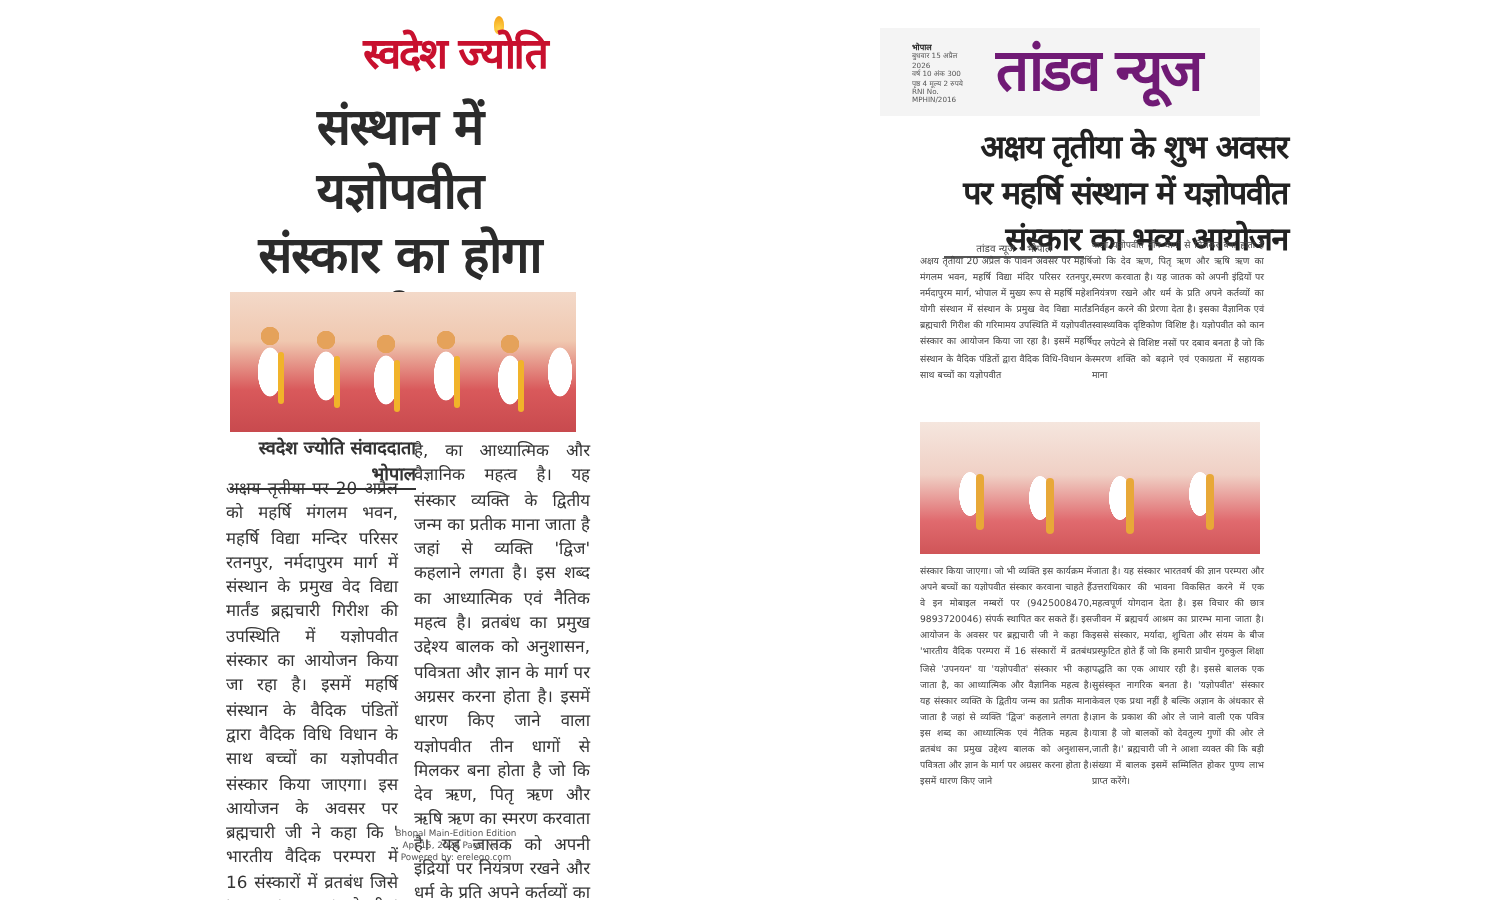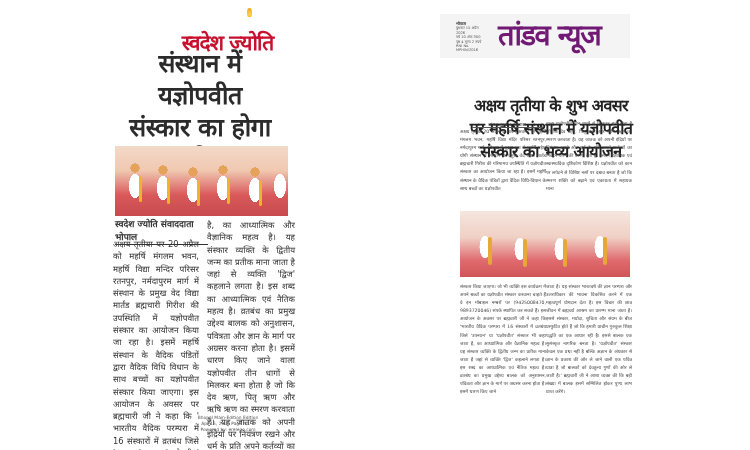--- a/index.html
+++ b/index.html
@@ -5,21 +5,21 @@
   html, body { margin:0; padding:0; }
   body {
     width:750px; height:450px; background:#ffffff; position:relative; overflow:hidden;
     font-family: "DejaVu Sans", sans-serif; color:#222;
   }
   .clip { position:absolute; background:#fff; }
   
   #left { left:108px; top:10px; width:188px; height:438px; }
   .sj-logo {
     position:absolute; left:175px; top:12px; width:105px; text-align:center;
-    color:#c8102e; font-family:"DejaVu Serif", serif; font-weight:bold; font-size:21px; letter-spacing:-1px;margin-top:16px;
+    color:#c8102e; font-family:"DejaVu Serif", serif; font-weight:bold; font-size:21px; letter-spacing:-1px;
   }
   .sj-flame {
     position:absolute; left:247px; top:8px; width:5px; height:9px; border-radius:50% 50% 40% 40%;
     background:radial-gradient(circle at 50% 70%, #ffd54a, #f39c12);
   }
   .sj-headline {
     position:absolute; left:113px; top:48px; width:174px; text-align:center;
     font-weight:bold; font-size:25px; line-height:32px; color:#2b2b2b; letter-spacing:-0.5px;
   }
   .sj-photo {
@@ -34,42 +34,42 @@
       radial-gradient(circle 5px at 20px 22px, #e5a25a 90%, transparent 95%),
       radial-gradient(circle 5px at 48px 24px, #e5a25a 90%, transparent 95%),
       radial-gradient(circle 5px at 78px 26px, #e5a25a 90%, transparent 95%),
       radial-gradient(circle 5px at 108px 24px, #e5a25a 90%, transparent 95%),
       radial-gradient(circle 5px at 140px 26px, #e5a25a 90%, transparent 95%),
       linear-gradient(180deg, #f3d9c9 0%, #f0c8b0 35%, #d9595b 70%, #c84a4e 100%);
   }
   .sj-photo .yellow { position:absolute; width:3px; height:26px; background:#f1b32a; border-radius:2px; }
   .byline {
     position:absolute; left:115px; top:217px; width:93px; font-size:9px; font-weight:bold;
-    color:#333; border-bottom:1px solid #333; padding-bottom:1px; text-align:left;
+    color:#333; border-bottom:1px solid #333; padding-bottom:1px; text-align:right;
   }
   .col-text {
     position:absolute; font-size:8.4px; line-height:12.3px; color:#333; text-align:justify;
     font-family:"DejaVu Sans", sans-serif;
   }
   .sj-col1 { left:113px; top:238px; width:86px; }
   .sj-col2 { left:207px; top:219px; width:88px; }
   .footer {
     position:absolute; left:188px; top:415px; width:80px; text-align:center; font-size:4.4px; line-height:6px; color:#555;
   }
   
   .tn-masthead-bg { position:absolute; left:440px; top:14px; width:190px; height:44px; background:#f4f4f4; }
   .tn-sidebox { position:absolute; left:456px; top:22px; width:32px; font-size:3.6px; line-height:4.4px; color:#555; }
   .tn-sidebox b { font-size:4px; color:#222; }
   .tn-logo {
     position:absolute; left:498px; top:15px; width:128px; font-weight:bold; font-size:29px;
     color:#701a75; letter-spacing:-1.5px; line-height:40px;
   }
   .tn-headline {
-    position:absolute; left:458px; top:62px; width:186px; text-align:center;
-    font-weight:bold; font-size:16px; line-height:23px; color:#222; letter-spacing:-0.6px;margin-top:32px;
+    position:absolute; left:458px; top:62px; width:186px; text-align:right;
+    font-weight:bold; font-size:16px; line-height:23px; color:#222; letter-spacing:-0.6px;
   }
   .tn-byline { position:absolute; left:472px; top:121px; width:70px; font-size:5px; color:#444; border-bottom:1px solid #555; text-align:center; }
   .tn-text { position:absolute; font-size:4.6px; line-height:8.1px; color:#444; text-align:justify; }
   .tn-c1 { left:460px; top:128px; width:86px; }
   .tn-c2 { left:546px; top:120px; width:86px; }
   .tn-c3 { left:460px; top:283px; width:86px; }
   .tn-c4 { left:546px; top:283px; width:86px; }
   .tn-photo {
     position:absolute; left:460px; top:211px; width:170px; height:66px; overflow:hidden;
     background:

